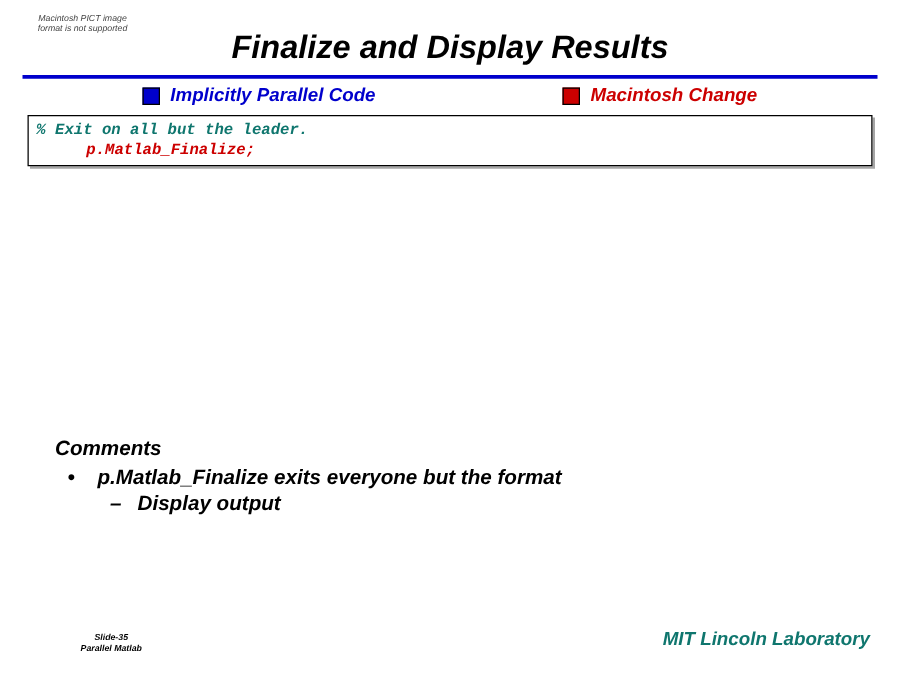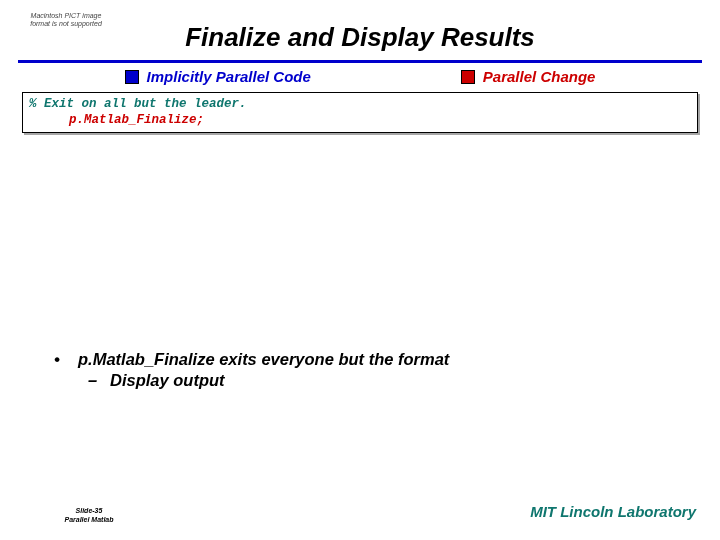--- a/index.html
+++ b/index.html
@@ -72,29 +72,30 @@
 
   <div class="hr"></div>
 
   <div class="legend">
     <div class="legend-item">
       <span class="sw sw-blue"></span>
       <span class="blue">Implicitly Parallel Code</span>
     </div>
     <div class="legend-item">
       <span class="sw sw-red"></span>
-      <span class="red">Parallel Change</span>
+      <span class="red">Macintosh Change</span>
     </div>
   </div>
 
   <div class="codebox codebox-1"><span class="cb-blue">% Exit on all but the leader.</span>
 <span class="cb-red">p.Matlab_Finalize;</span></div>
 
 
   <div class="comments">
+    <div class="comments-heading">Comments</div>
     <ul class="bullets">
       <li>p.Matlab_Finalize exits everyone but the format</li>
     </ul>
     <ul class="sub">
       <li>Display output</li>
     </ul>
   </div>
 
   <div class="footer-left">
     <div>Slide-35</div>

